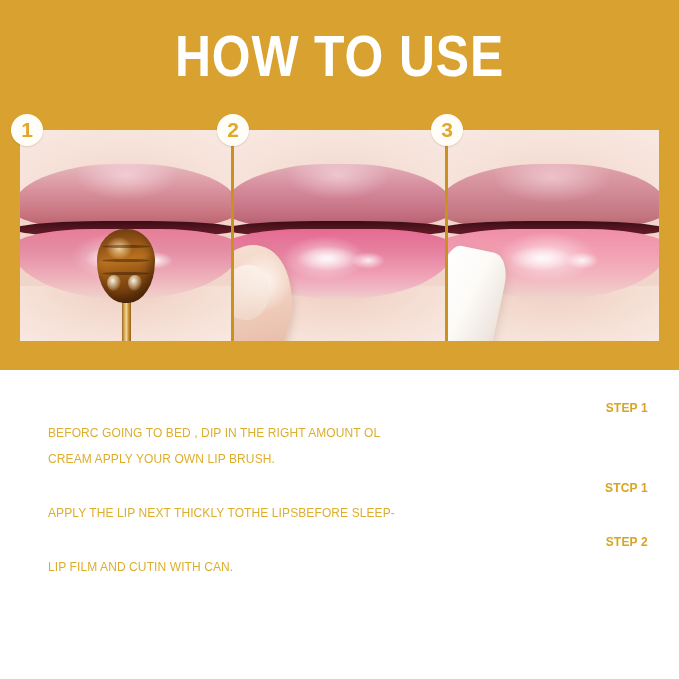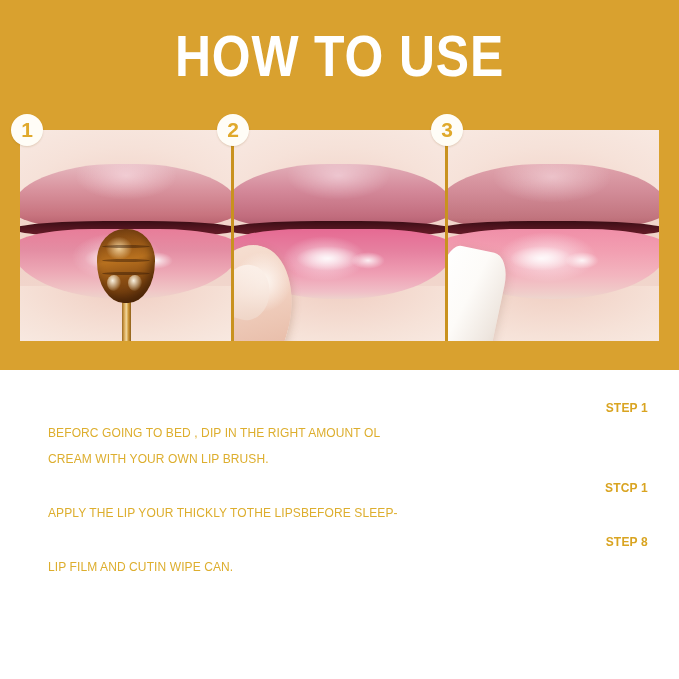--- a/index.html
+++ b/index.html
@@ -373,33 +373,33 @@
   <div class="step-badge badge-1">1</div>
   <div class="step-badge badge-2">2</div>
   <div class="step-badge badge-3">3</div>
 
   <div class="instructions">
 
     <div class="step-group">
       <p class="step-heading">STEP 1</p>
       <p class="step-body">
         <span class="line">BEFORC GOING TO BED , DIP IN THE RIGHT AMOUNT OL</span>
-        <span class="line">CREAM WITH YOUR OWN LIP BRUSH.</span>
+        <span class="line">CREAM APPLY YOUR OWN LIP BRUSH.</span>
       </p>
     </div>
 
     <div class="step-group">
       <p class="step-heading">STCP 1</p>
       <p class="step-body">
-        <span class="line">APPLY THE LIP YOUR THICKLY TOTHE LIPSBEFORE SLEEP-</span>
+        <span class="line">APPLY THE LIP NEXT THICKLY TOTHE LIPSBEFORE SLEEP-</span>
       </p>
     </div>
 
     <div class="step-group">
-      <p class="step-heading">STEP 8</p>
+      <p class="step-heading">STEP 2</p>
       <p class="step-body">
-        <span class="line">LIP FILM AND CUTIN WIPE CAN.</span>
+        <span class="line">LIP FILM AND CUTIN WITH CAN.</span>
       </p>
     </div>
 
   </div>
 
 </div>
 
 </body></html>

